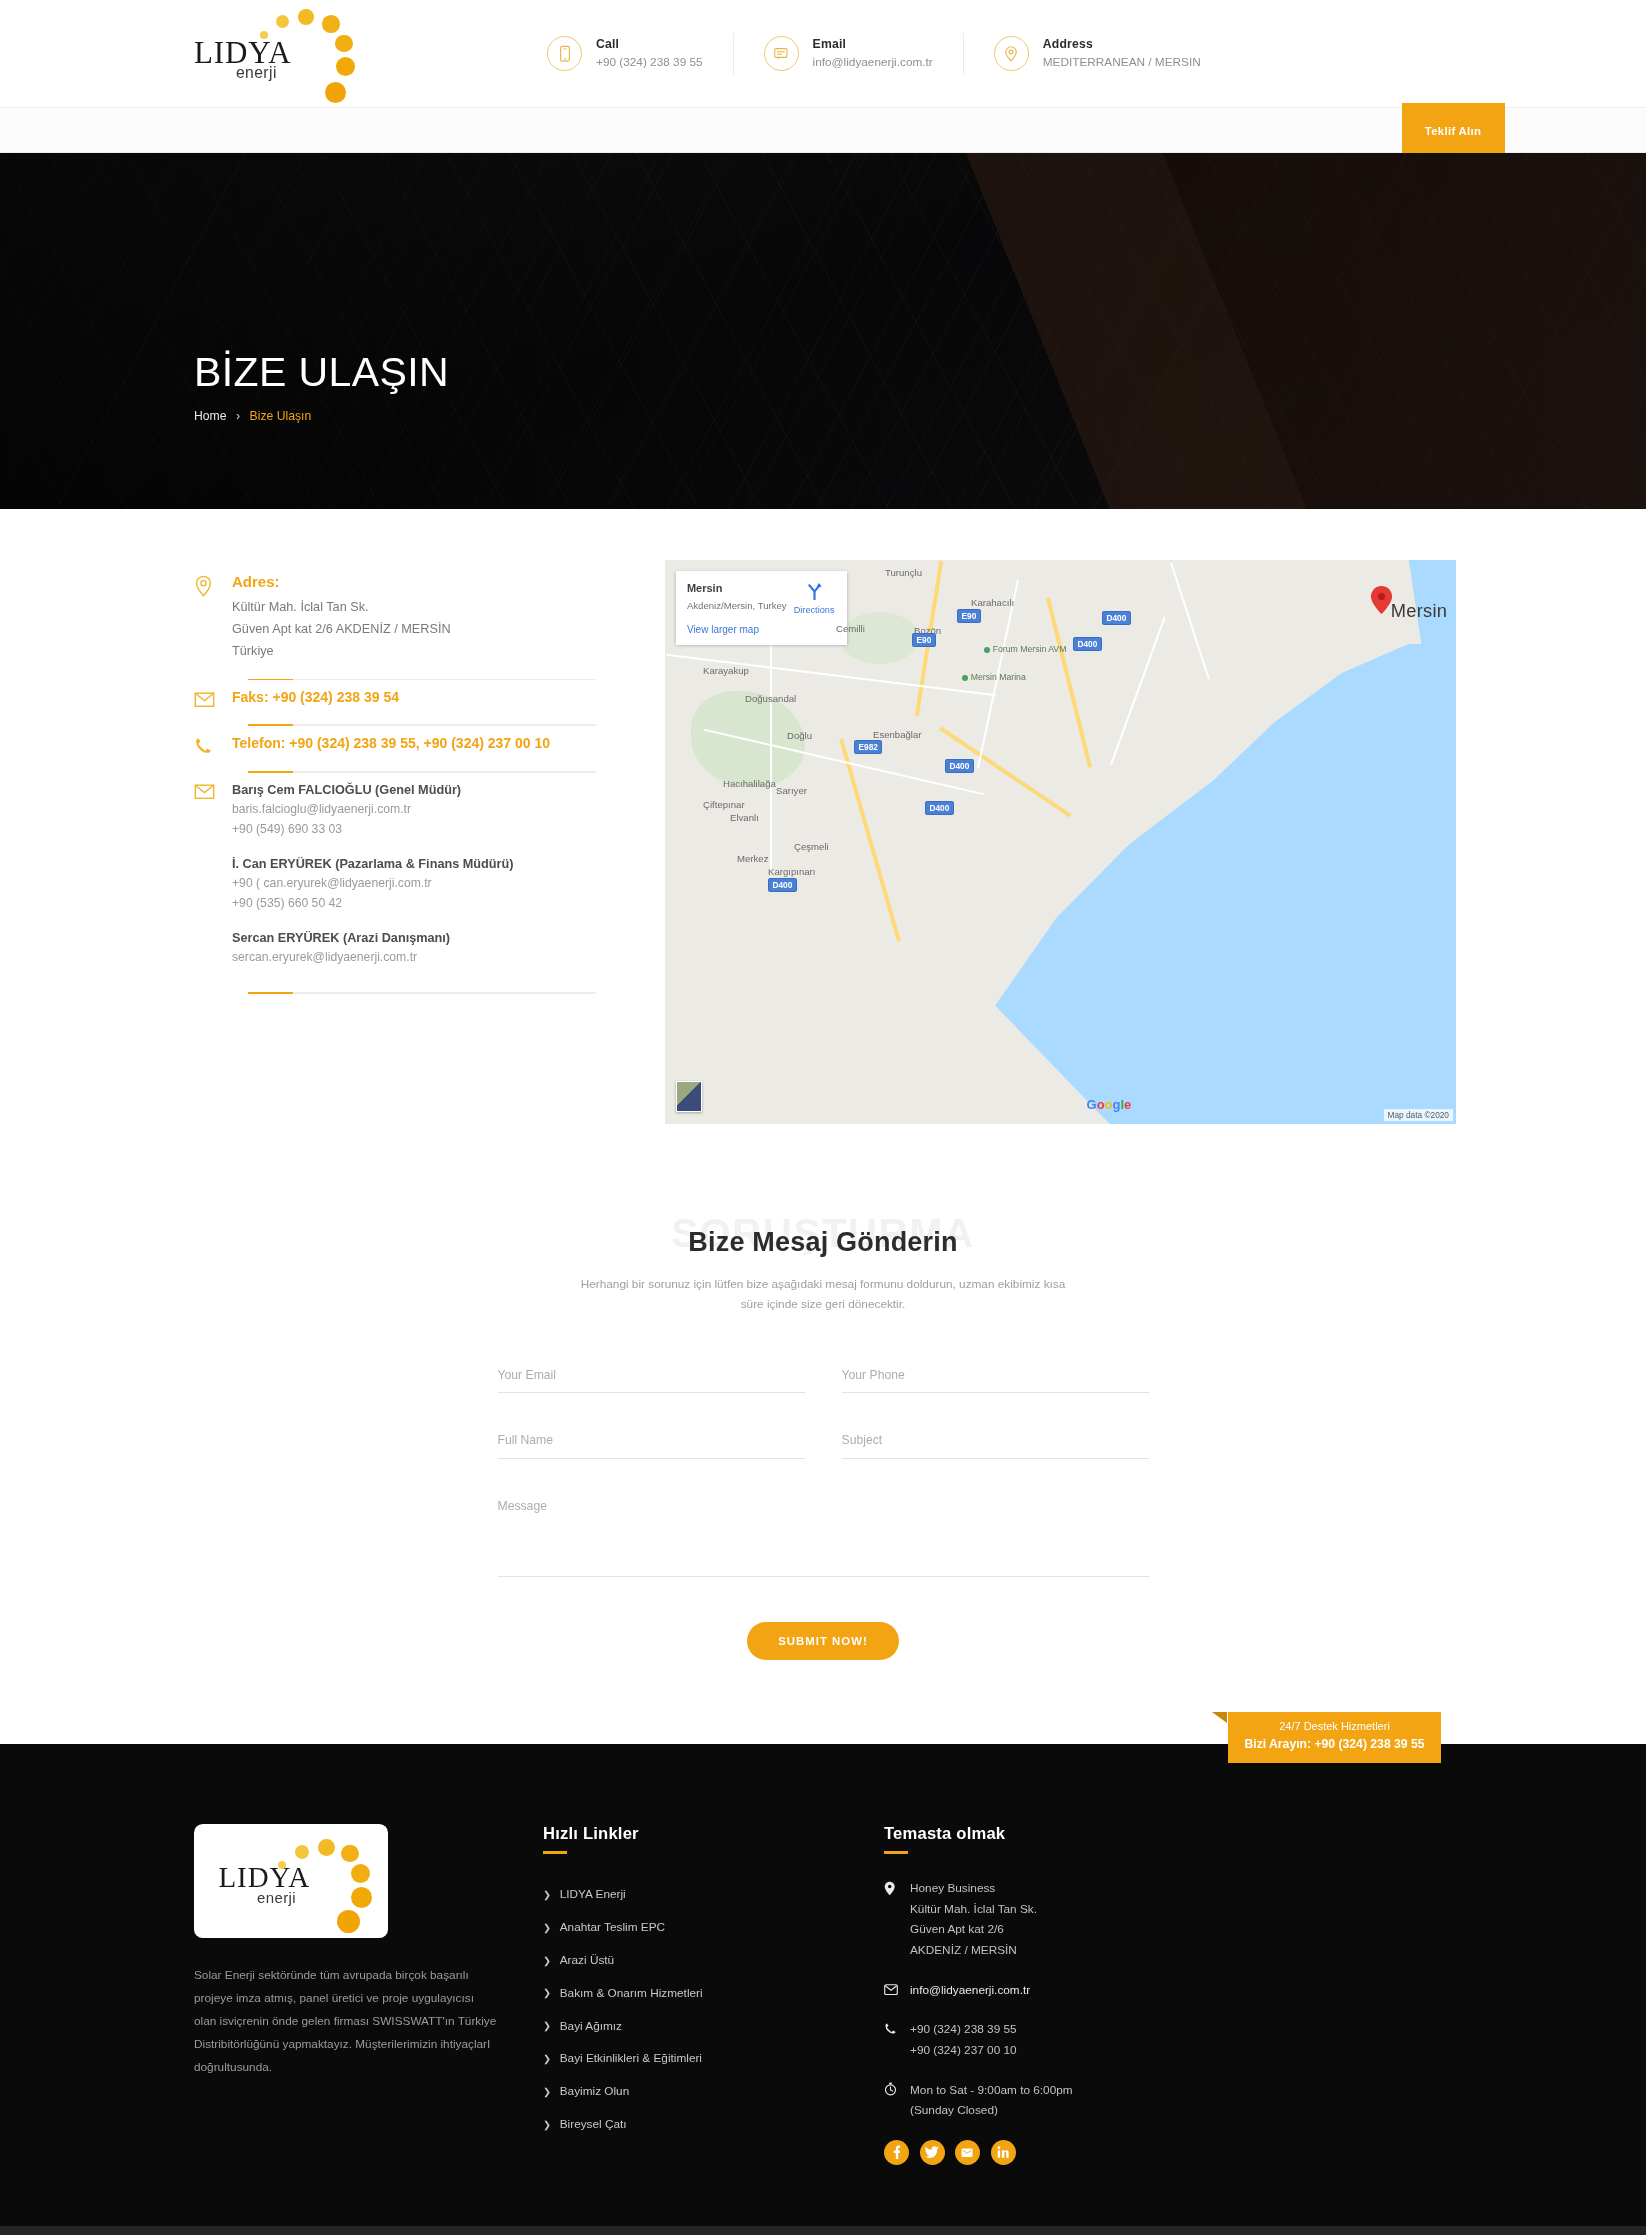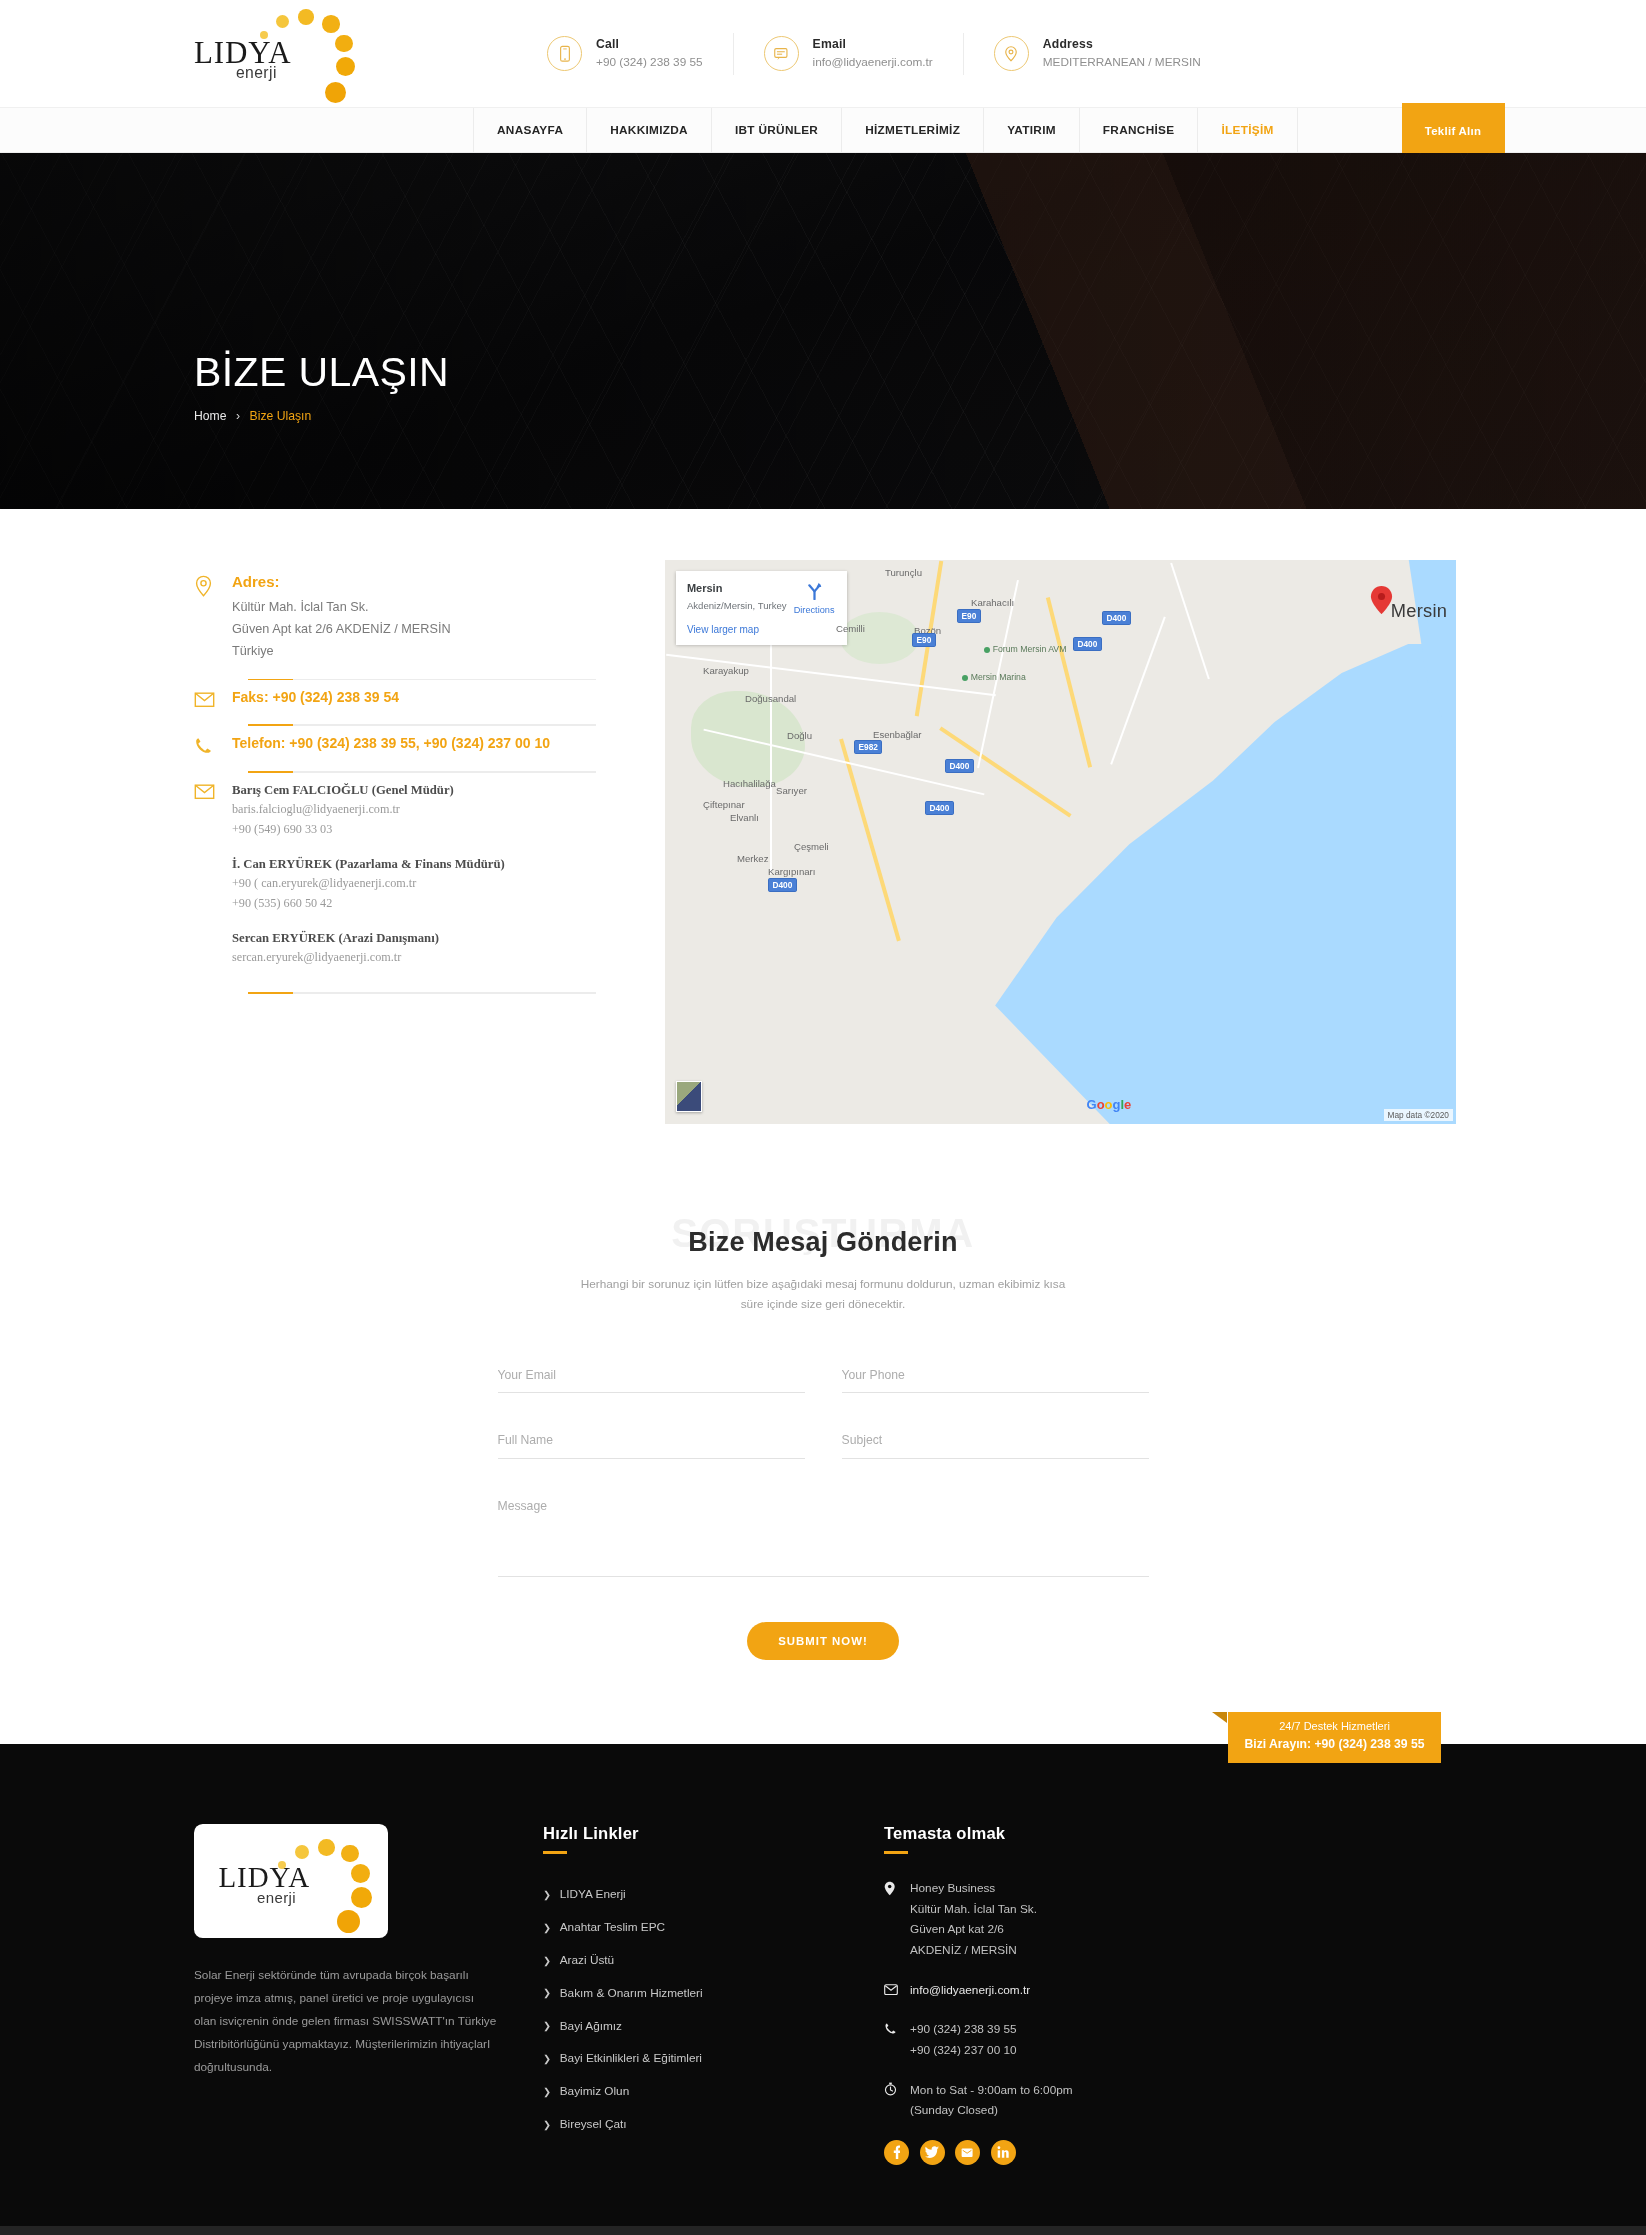--- a/index.html
+++ b/index.html
@@ -149,21 +149,21 @@
   .c-row.bordered:after{
     content:""; position:absolute; left:54px; right:17.5px; bottom:0; height:1.7px;
     background:linear-gradient(90deg, var(--amber) 0 45px, #ececec 45px 100%);
   }
   .c-icon{ width:38px; flex:0 0 38px; padding-top:3.5px; }
   .c-icon svg{ display:block; }
   .c-body{ flex:1; }
   .c-title{ font-size:15px; font-weight:bold; color: var(--amber); line-height:1.5; }
   .c-lines{ font-size:12.7px; color:#7a7a7a; line-height:1.72; margin-top:4.4px; }
   .c-inline-title{ font-size:14px; font-weight:bold; color: var(--amber); line-height:1.5; }
-  .person{ margin-bottom:14px;font-family:Liberation Serif, serif; }
+  .person{ margin-bottom:14px; }
   .person:last-child{ margin-bottom:0; }
   .p-name{ font-size:12.7px; font-weight:bold; color:#4d4d4d; line-height:1.6; }
   .p-line{ font-size:12.2px; color:#9a9a9a; line-height:1.62; }
   .c-row.pad-top{ padding-top:7px; }
 
   
   .map-wrap{
     margin-left:52px;
     width:791px; height:564px;
     position:relative; overflow:hidden;
@@ -410,29 +410,20 @@
             <div class="label">Address</div>
             <div class="value">MEDITERRANEAN / MERSIN</div>
           </div>
         </div>
       </div>
     </div>
   </div>
 
   <div class="navbar">
     <div class="nav-inner">
-      <div class="nav-list">
-        <div class="nav-item">ANASAYFA</div>
-        <div class="nav-item">HAKKIMIZDA</div>
-        <div class="nav-item">IBT ÜRÜNLER</div>
-        <div class="nav-item">HİZMETLERİMİZ</div>
-        <div class="nav-item">YATIRIM</div>
-        <div class="nav-item">FRANCHİSE</div>
-        <div class="nav-item active">İLETİŞİM</div>
-      </div>
       <div class="nav-cta">Teklif Alın</div>
     </div>
   </div>
 
   <div class="hero">
     <div class="hero-bg"></div>
     <div class="hero-shade"></div>
     <div class="hero-content">
       <div class="hero-title">BİZE ULAŞIN</div>
       <div class="breadcrumb">

